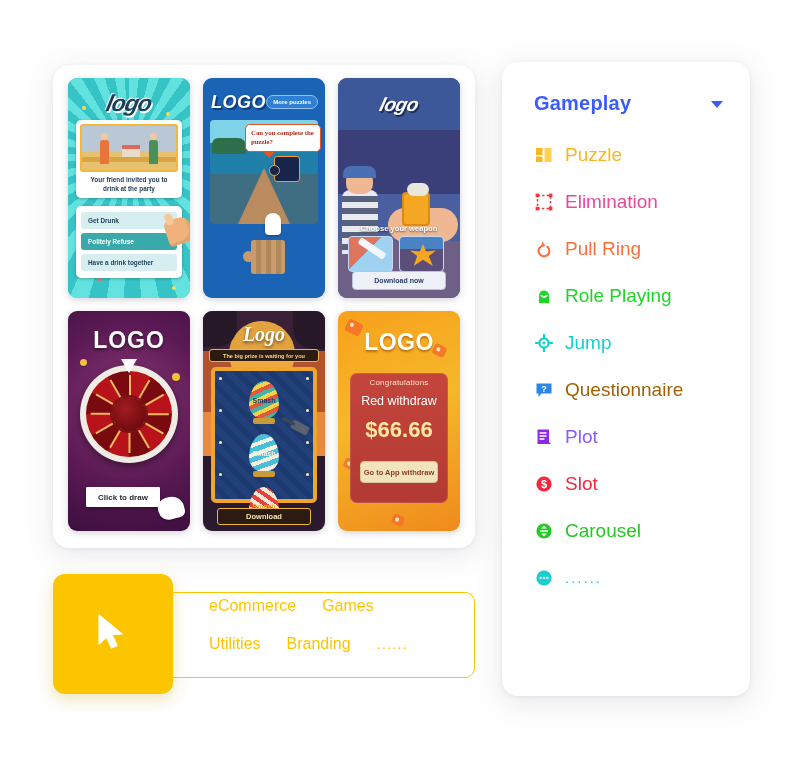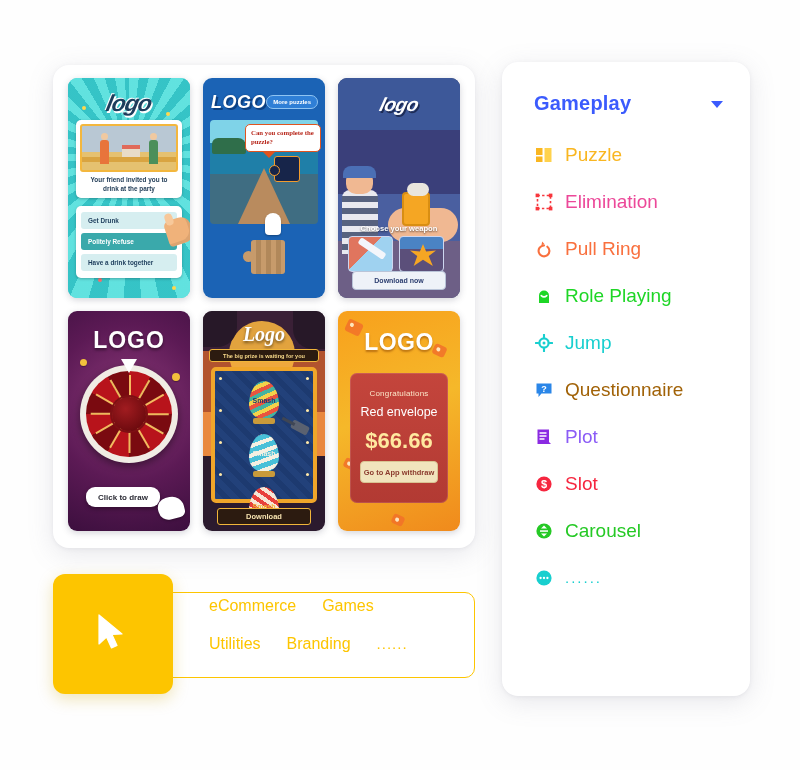--- a/index.html
+++ b/index.html
@@ -197,21 +197,21 @@
   }
   .c4 .wheel .spk{position:absolute;left:50%;top:4px;width:1.5px;height:39px;background:#ffd86b;transform-origin:50% 100%;opacity:.85;}
   .c4 .ptr{
     position:absolute; left:50%; top:48px; transform:translateX(-50%);
     width:0;height:0;border-left:8px solid transparent;border-right:8px solid transparent;border-top:14px solid #fff;
     z-index:3;
   }
   .c4 .coin{position:absolute;border-radius:50%;background:#f2c13c;box-shadow:0 1px 1px rgba(0,0,0,.3);}
   .c4 .btn{
     position:absolute; left:18px; bottom:24px; width:74px; height:20px;
-    background:#fff; border-radius:9px;
+    background:#fff; border-radius:1px;
     font-size:8px; font-weight:bold; color:#2b2b35;
     display:flex; align-items:center; justify-content:center;
     box-shadow:0 2px 4px rgba(0,0,0,.35);
   }
   .c4 .hand{
     position:absolute; right:6px; bottom:12px; width:26px; height:22px;
     background:#fff; border-radius:10px 12px 6px 10px; transform:rotate(-14deg);
     box-shadow:0 1px 3px rgba(0,0,0,.35);
   }
 
@@ -261,21 +261,21 @@
   .c6 .tag:after{content:"";position:absolute;left:3px;top:3px;width:4px;height:4px;border-radius:50%;background:#fff3d8;}
   .c6 .logo{
     position:absolute; left:0; right:0; top:18px; text-align:center;
     font-size:23px; font-weight:bold; letter-spacing:.5px; color:#fff;
     text-shadow:0 2px 2px rgba(130,60,0,.5);
   }
   .c6 .panel{
     position:absolute; left:12px; right:12px; top:62px; bottom:28px;
     background:linear-gradient(#c4453c,#b23a33); border-radius:7px;
     box-shadow:inset 0 0 0 1px rgba(255,255,255,.12);
-    text-align:center; padding-top:16px;
+    text-align:center; padding-top:5px;
   }
   .c6 .cong{ font-size:8px; color:#fbe6c8; letter-spacing:.2px; }
   .c6 .re  { font-size:12.5px; color:#ffffff; margin-top:7px; }
   .c6 .amt { font-size:22px; font-weight:bold; color:#ffe9a0; margin-top:9px; }
   .c6 .gobtn{
     position:absolute; left:10px; right:10px; bottom:20px; height:22px;
     background:#f1e4bd; border:1px solid #d9c493; border-radius:4px;
     font-size:7.5px; font-weight:bold; color:#8b3b2e;
     display:flex; align-items:center; justify-content:center;
   }
@@ -437,21 +437,21 @@
       </div>
 
       <div class="card c6">
         <div class="tag" style="left:8px;top:10px;width:16px;height:13px;"></div>
         <div class="tag" style="right:14px;top:34px;width:13px;height:11px;"></div>
         <div class="tag" style="left:6px;top:148px;width:12px;height:10px;"></div>
         <div class="tag" style="left:54px;bottom:6px;width:12px;height:10px;"></div>
         <div class="logo">LOGO</div>
         <div class="panel">
           <div class="cong">Congratulations</div>
-          <div class="re">Red envelope</div>
+          <div class="re">Red withdraw</div>
           <div class="amt">$66.66</div>
           <div class="gobtn">Go to App withdraw</div>
         </div>
       </div>
 
     </div>
   </div>
 
   <div class="cursor-card">
     <svg width="32" height="40" viewBox="0 0 32 40">

